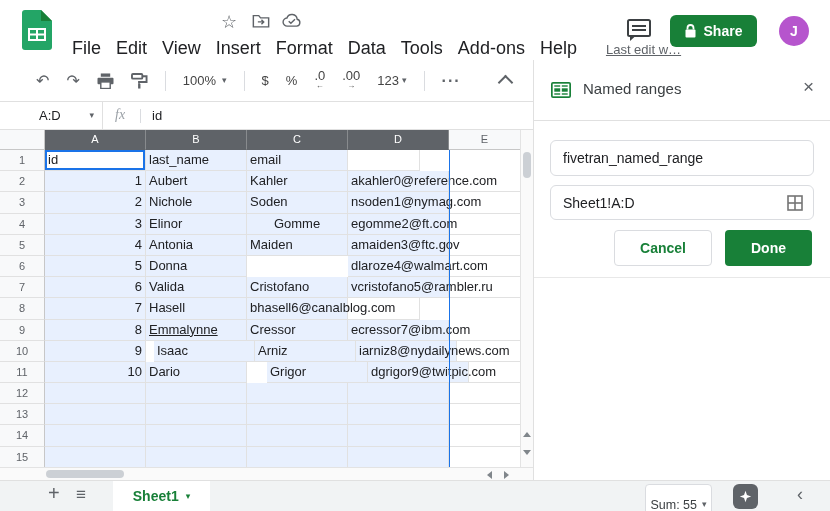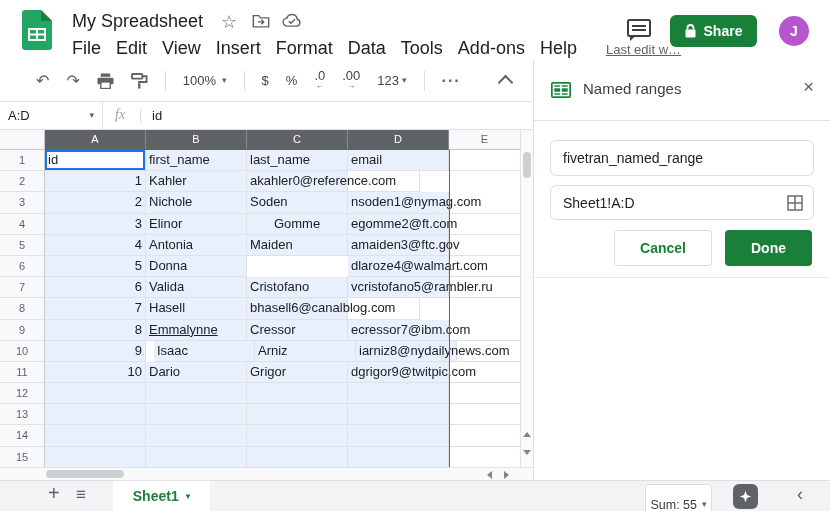--- a/index.html
+++ b/index.html
@@ -39,21 +39,21 @@
   .more-formats{display:flex;align-items:center;gap:3px;}
   .dots{font-size:16px;font-weight:bold;letter-spacing:1px;}
   .hide-menus{margin-left:auto;margin-right:22px;width:9px;height:9px;border-top:2px solid #5f6368;
               border-left:2px solid #5f6368;transform:rotate(45deg);margin-top:4px;}
 
   
   .formula-bar{position:absolute;left:0;top:102px;width:533px;height:28px;box-sizing:border-box;
                border-bottom:1px solid #e0e0e0;background:#fff;}
   .name-box{position:absolute;left:0;top:0;width:103px;height:27px;border-right:1px solid #e0e0e0;
             box-sizing:border-box;display:flex;align-items:center;padding:0 8px;}
-  .name-box-value{font-size:13px;color:#202124;}
+  .name-box-value{font-size:13px;color:#202124;margin-left:31px;}
   .name-box .caret{margin-left:auto;}
   .fx{position:absolute;left:115px;top:5px;font-family:"Liberation Serif",serif;font-style:italic;
       font-size:14px;color:#9aa0a6;}
   .fx-sep{position:absolute;left:140px;top:7px;width:1px;height:14px;background:#dadce0;}
   .formula-value{position:absolute;left:152px;top:6px;font-size:13px;color:#202124;}
 
   
   .grid{position:absolute;left:0;top:130px;width:533px;height:350px;overflow:hidden;background:#fff;}
   .col-row{position:absolute;left:0;top:0;display:flex;}
   .corner{width:45px;height:20px;box-sizing:border-box;background:#f8f9fa;
@@ -130,21 +130,20 @@
 
   <div class="logo">
     <svg width="30" height="40" viewBox="0 0 30 40">
       <path d="M0 3 A3 3 0 0 1 3 0 H19 L30 11 V37 A3 3 0 0 1 27 40 H3 A3 3 0 0 1 0 37 Z" fill="#23a566"></path>
       <path d="M19 0 L30 11 H19 Z" fill="#188038"></path>
       <rect x="7" y="19" width="16" height="11" fill="none" stroke="#ffffff" stroke-width="2"></rect>
       <line x1="7" y1="24.5" x2="23" y2="24.5" stroke="#ffffff" stroke-width="2"></line>
       <line x1="15" y1="19" x2="15" y2="30" stroke="#ffffff" stroke-width="2"></line>
     </svg>
   </div>
-  <div class="doc-title">My Spreadsheet</div>
   <span class="title-icon star">☆</span>
   <span class="title-icon folder">
     <svg width="18" height="16" viewBox="0 0 20 17">
       <path d="M1.5 2.5 h6 l2 2.5 h9 v10 h-17 z" fill="none" stroke="#5f6368" stroke-width="1.6"></path>
       <path d="M6.5 9.5 h6 M10.5 7 l2.5 2.5 l-2.5 2.5" fill="none" stroke="#5f6368" stroke-width="1.6"></path>
     </svg>
   </span>
   <span class="title-icon cloud">
     <svg width="20" height="15" viewBox="0 0 21 16">
       <path d="M5.5 14 a4.3 4.3 0 0 1 -0.4 -8.6 a5.6 5.6 0 0 1 10.9 1.3 a3.7 3.7 0 0 1 -0.6 7.3 Z" fill="none" stroke="#5f6368" stroke-width="1.5"></path>
@@ -243,28 +242,28 @@
         <div class="col-h sel" style="width: 101px;">B</div>
         <div class="col-h sel" style="width: 101px;">C</div>
         <div class="col-h sel" style="width: 101px;">D</div>
         <div class="col-h" style="width: 72px;">E</div>
       </div>
     <div class="rows" id="rows">
 
     <div class="row">
           <div class="row-num">1</div>
           <div class="cell sel active" style="width: 101px;">id</div>
-          <div class="cell sel" style="width: 101px;">first_name</div>
           <div class="cell sel" style="width: 101px;">last_name</div>
           <div class="cell sel" style="width: 101px;">email</div>
           <div class="cell" style="width: 72px;"></div>
         </div>
         <div class="row">
           <div class="row-num">2</div>
           <div class="cell sel num" style="width: 101px;">1</div>
+          <div class="cell sel" style="width: 101px;">Aubert</div>
           <div class="cell sel" style="width: 101px;">Kahler</div>
           <div class="cell sel" style="width: 101px;">akahler0@reference.com</div>
           <div class="cell" style="width: 72px;"></div>
         </div>
         <div class="row">
           <div class="row-num">3</div>
           <div class="cell sel num" style="width: 101px;">2</div>
           <div class="cell sel" style="width: 101px;">Nichole</div>
           <div class="cell sel" style="width: 101px;">Soden</div>
           <div class="cell sel" style="width: 101px;">nsoden1@nymag.com</div>
@@ -322,21 +321,21 @@
           <div class="cell sel num" style="width: 101px;">9</div>
           <div class="cell sel" style="width: 101px; margin-left: 8px;">Isaac</div>
           <div class="cell sel" style="width: 101px;">Arniz</div>
           <div class="cell sel" style="width: 101px;">iarniz8@nydailynews.com</div>
           <div class="cell" style="width: 72px;"></div>
         </div>
         <div class="row">
           <div class="row-num">11</div>
           <div class="cell sel num" style="width: 101px;">10</div>
           <div class="cell sel" style="width: 101px;">Dario</div>
-          <div class="cell sel" style="width: 101px;">Grigor</div>
+          <div class="cell sel" style="width: 101px; margin-left: 20px;">Grigor</div>
           <div class="cell sel" style="width: 101px;">dgrigor9@twitpic.com</div>
           <div class="cell" style="width: 72px;"></div>
         </div>
         <div class="row">
           <div class="row-num">12</div>
           <div class="cell sel" style="width: 101px;"></div>
           <div class="cell sel" style="width: 101px;"></div>
           <div class="cell sel" style="width: 101px;"></div>
           <div class="cell sel" style="width: 101px;"></div>
           <div class="cell" style="width: 72px;"></div>

